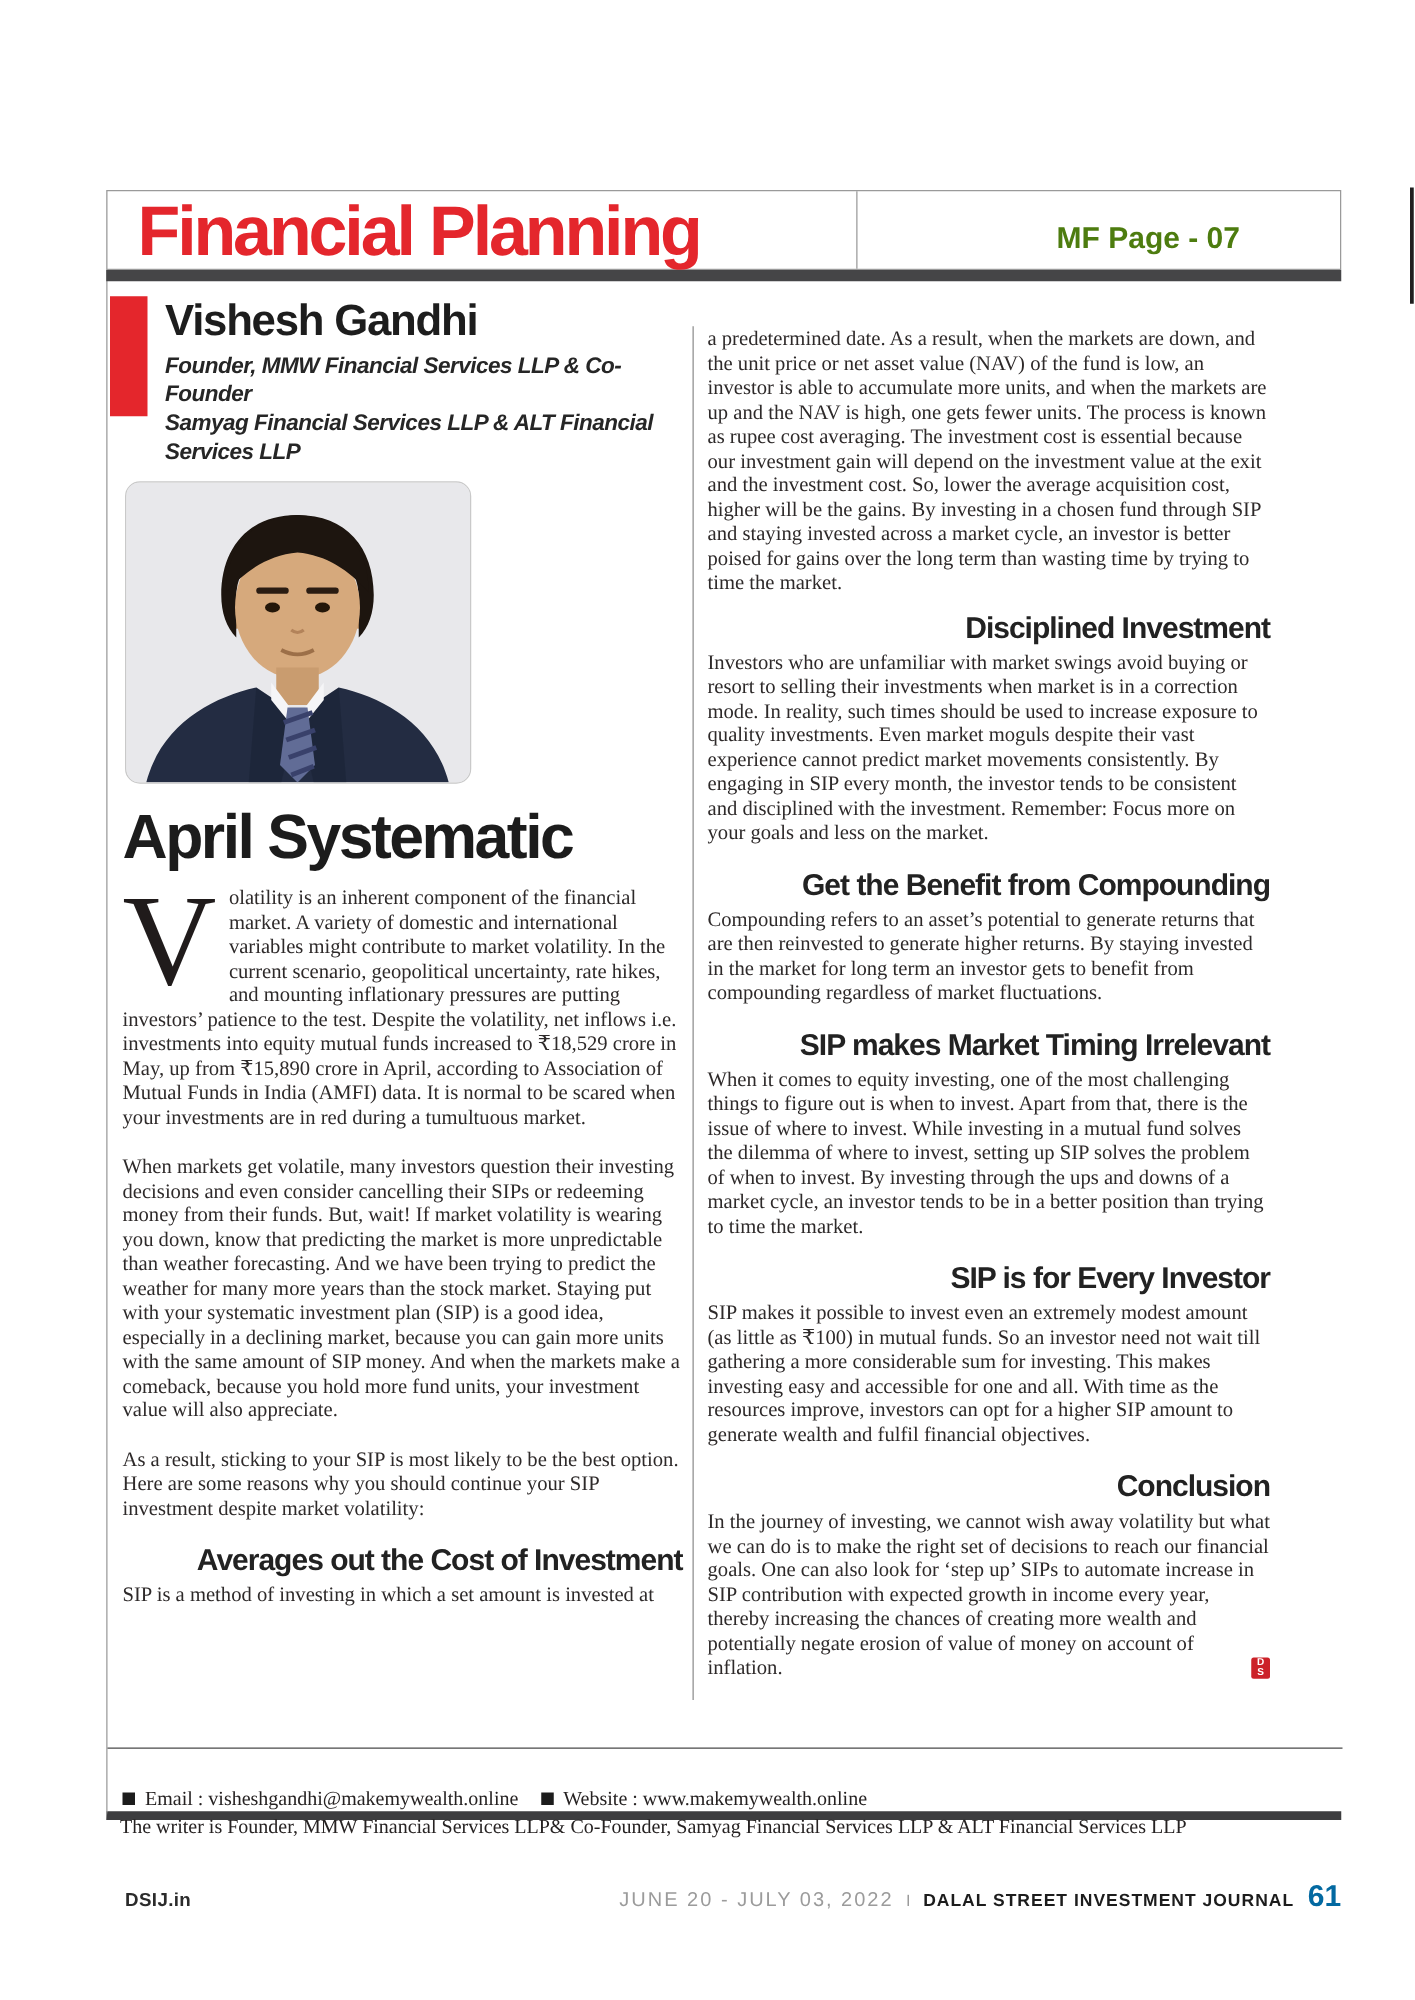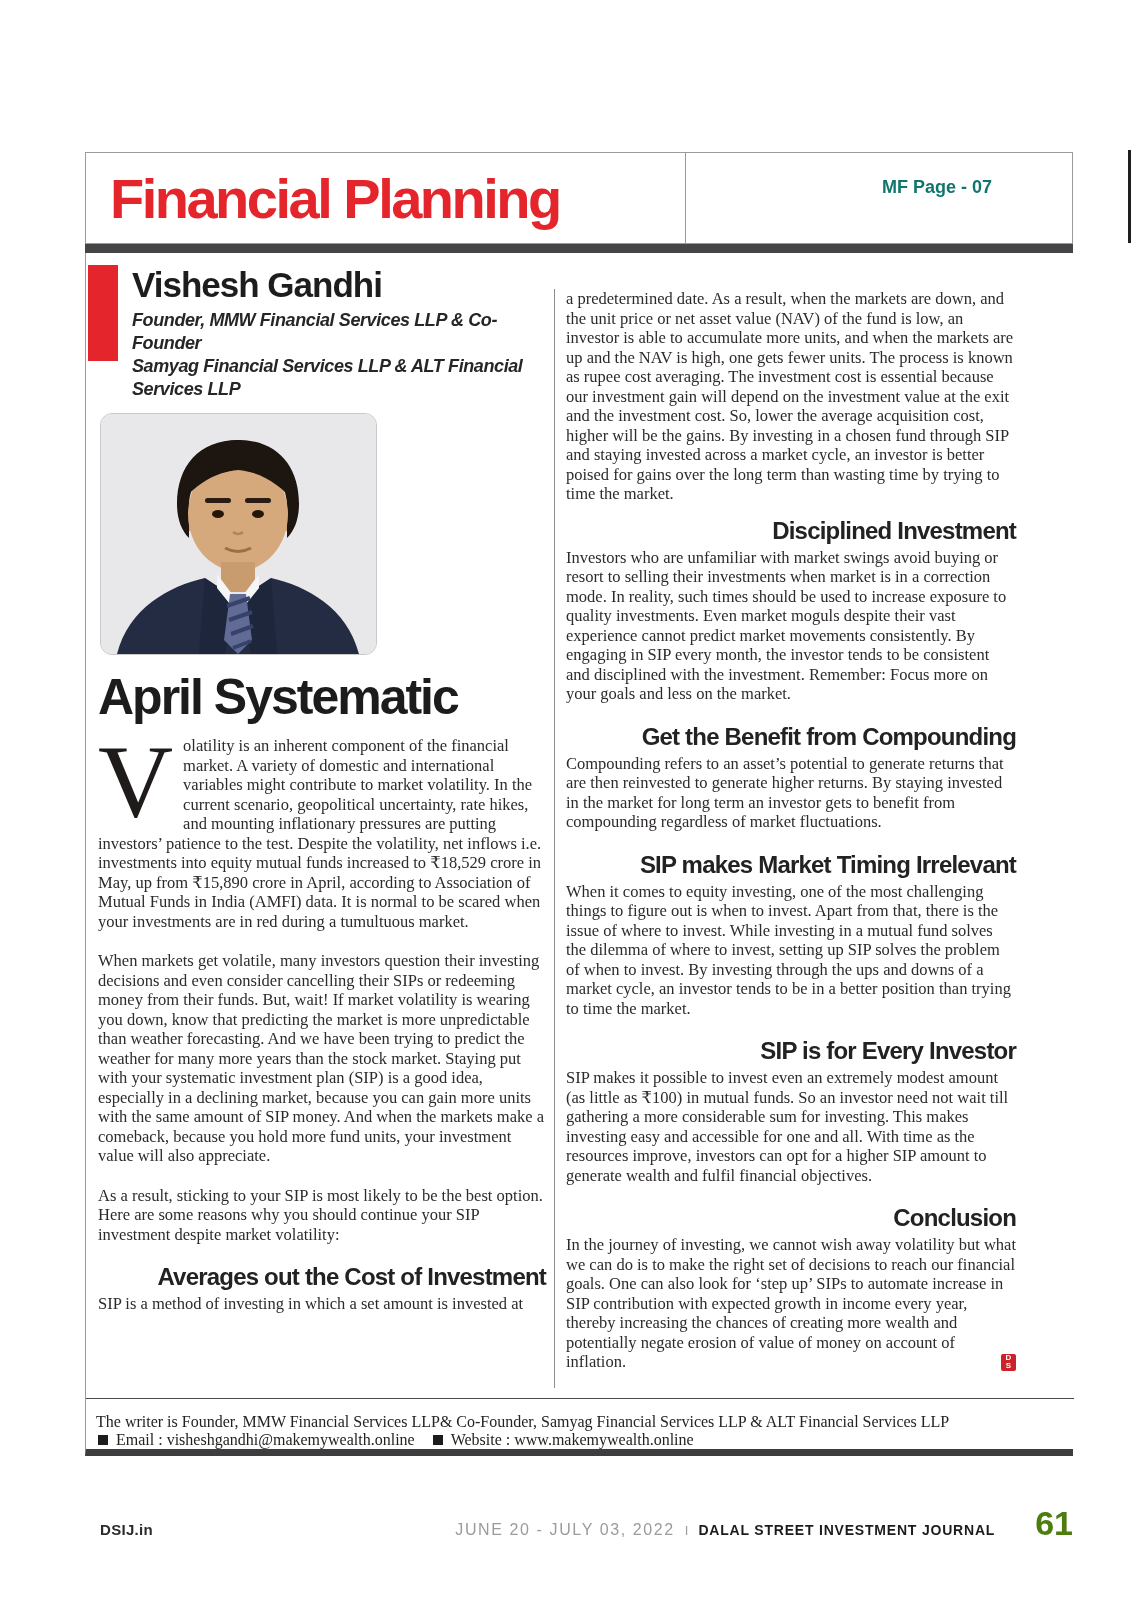--- a/index.html
+++ b/index.html
@@ -9,37 +9,37 @@
     overflow:hidden;
   }
   .content{
     position:absolute;left:85px;top:152px;width:988px;height:1304px;
     border-left:1px solid #9a9a9a;
     border-bottom:7px solid #3d3d3f;
     box-sizing:border-box;
   }
   
   .masthead{
-    display:flex;height:92px;border:1px solid #9a9a9a;margin-left:-1px;
+    display:flex;height:64px;border:1px solid #9a9a9a;margin-left:-1px;
     box-sizing:border-box;background:#fff;
   }
   .masthead-left{
     flex:0 0 600px;border-right:1px solid #9a9a9a;display:flex;align-items:center;
     padding-left:24px;box-sizing:border-box;
   }
   .masthead-title{
     font-family:"Liberation Sans","DejaVu Sans",sans-serif;
     font-size:56px;font-weight:700;letter-spacing:-2.5px;color:#e4262c;
     margin:0;line-height:1;padding-top:2px;
   }
   .masthead-right{flex:1;position:relative;}
   .masthead-pageref{
     position:absolute;top:24px;right:80px;
     font-family:"Liberation Sans","DejaVu Sans",sans-serif;
-    font-size:18px;font-weight:700;color:#0f766e;letter-spacing:0px;
+    font-size:24px;font-weight:700;color:#4d7c0f;letter-spacing:0px;
   }
   .masthead-bar{height:9px;background:#454547;margin-left:-1px;}
   
   .edge-mark{position:absolute;right:1px;top:150px;width:3px;height:93px;background:#1f1f1f;}
   
   .columns{position:relative;margin-top:10px;height:1133px;text-decoration:underline;}
   .col-divider{position:absolute;left:468px;top:26px;bottom:8px;width:1px;background:#8d8d8d;}
   .col-left{position:absolute;left:12px;top:2px;width:448px;}
   .col-right{position:absolute;left:480px;top:26px;width:450px;}
   
@@ -82,21 +82,21 @@
   .conclusion-wrap{position:relative;}
   .ds-badge{
     position:absolute;right:0;bottom:1px;width:15px;height:17px;background:#cc2229;
     color:#ffffff;font-family:"Liberation Sans","DejaVu Sans",sans-serif;
     font-size:8px;font-weight:700;line-height:8px;text-align:center;
     display:flex;flex-direction:column;justify-content:center;border-radius:2px;
   }
   
   .credit-rule{position:absolute;left:0;top:1246px;width:988px;height:1px;background:#4a4a4a;}
   .credit{
-    position:absolute;left:10px;top:1260px;width:960px;margin:0;
+    position:absolute;left:10px;top:1300px;width:960px;margin:0;
     font-size:16px;line-height:20px;color:#262222;
   }
   .contact{
     position:absolute;left:10px;top:1278px;width:960px;margin:0;
     font-size:16px;line-height:20px;color:#262222;
   }
   .sq{
     display:inline-block;width:10px;height:10px;background:#1c1c1c;
     margin:0 8px 0 2px;position:relative;top:0px;
   }
@@ -105,21 +105,21 @@
   .page-footer{
     position:absolute;left:100px;top:1504px;width:973px;
     display:flex;justify-content:space-between;align-items:baseline;
     font-family:"Liberation Sans","DejaVu Sans",sans-serif;
   }
   .pf-site{font-size:15px;font-weight:700;color:#2b2b2b;letter-spacing:0.3px;}
   .pf-right{display:flex;align-items:baseline;}
   .pf-date{font-size:16px;color:#9b9b9b;letter-spacing:1.6px;font-weight:400;}
   .pf-sep{font-size:13px;color:#9b9b9b;margin:0 10px;}
   .pf-journal{font-size:14px;font-weight:700;color:#1c1c1c;letter-spacing:0.8px;}
-  .pf-num{font-size:34px;font-weight:700;color:#4d7c0f;margin-left:40px;}
+  .pf-num{font-size:24px;font-weight:700;color:#0369a1;margin-left:11px;}
 </style>
 </head>
 <body>
 
 <div class="edge-mark"></div>
 
 <div class="content">
 
   <header class="masthead">
     <div class="masthead-left">

